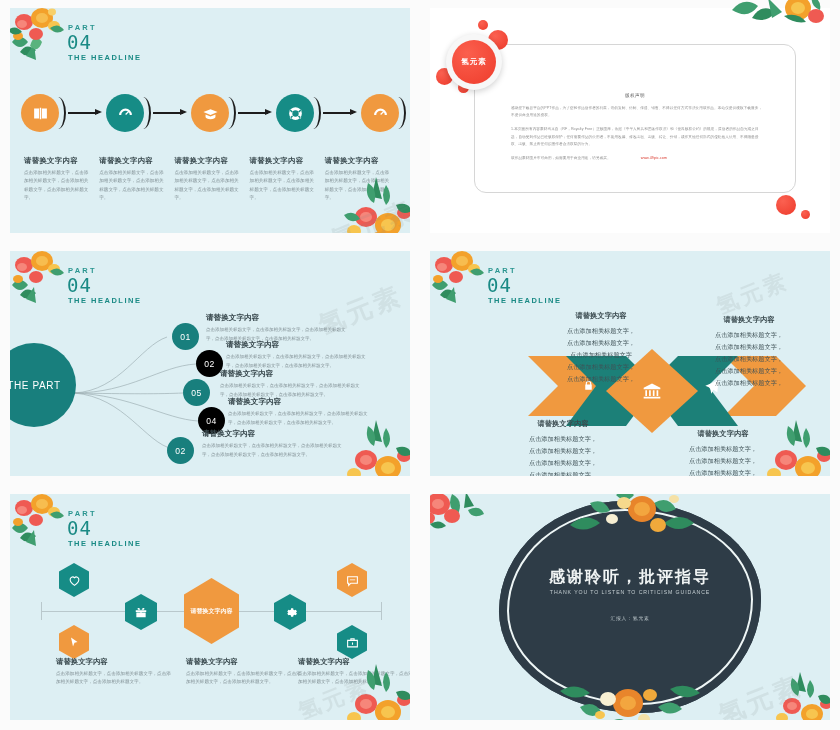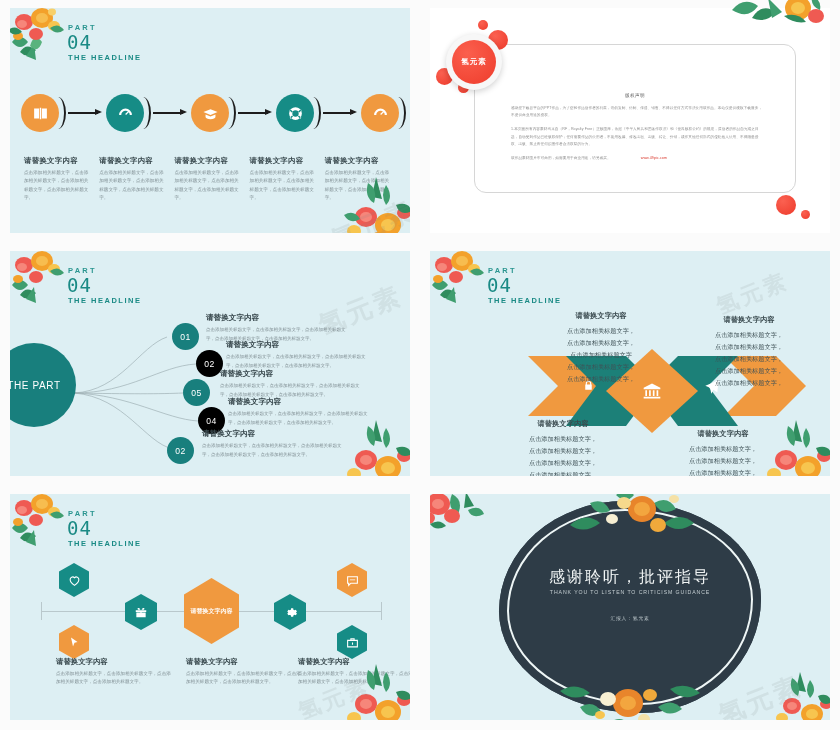--- a/index.html
+++ b/index.html
@@ -149,21 +149,21 @@
     background:#2e3c47;
     border-radius:48% 52% 46% 54% / 52% 46% 54% 48%;
     box-shadow:inset 0 0 0 3px #2e3c47;
   }
   .blob-ring{
     position:absolute; inset:8px;
     border:2px solid #eef6f6;
     border-radius:48% 52% 46% 54% / 52% 46% 54% 48%;
   }
   .ty-text{ position:absolute; left:0; right:0; top:44%; transform:translateY(-50%); text-align:center; }
-  .ty-cn{ font-size:16px; color:#f0f4f4; letter-spacing:2px; font-weight:400;text-align:center; }
+  .ty-cn{ font-size:16px; color:#f0f4f4; letter-spacing:2px; font-weight:700;text-align:center; }
   .ty-en{ font-size:5.2px; color:#c3cdd1; letter-spacing:.9px; margin-top:1px;}
   .ty-by{ font-size:4.8px; color:#c3cdd1; letter-spacing:.8px; margin-top:20px;}
 </style>
 </head>
 <body>
 
 <div id="grid">
 
   <div class="slide">
     <div class="canvas">

